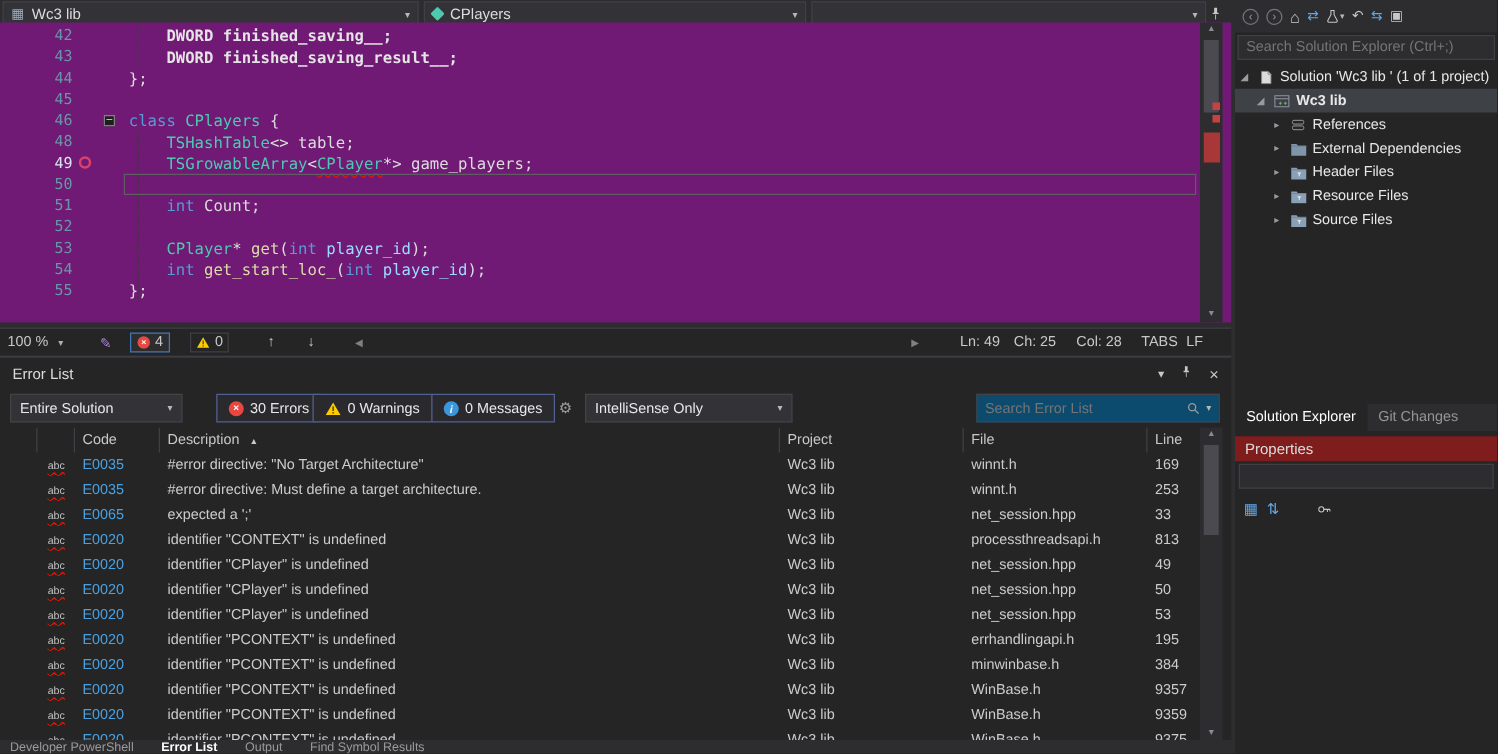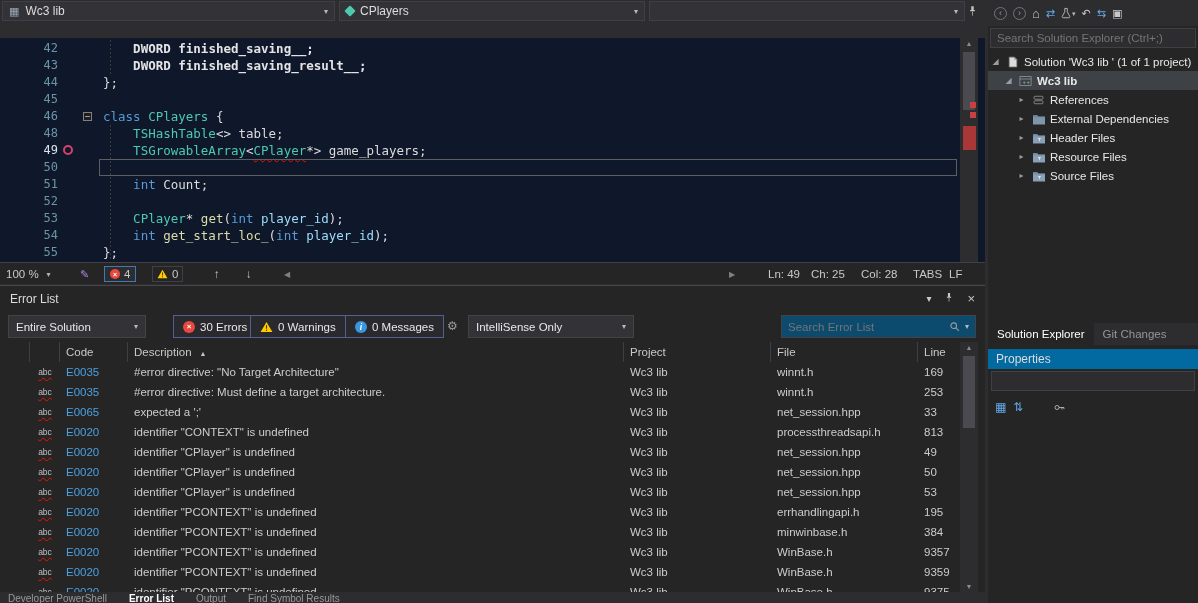--- a/index.html
+++ b/index.html
@@ -14,21 +14,21 @@
 .combo .combo-label{color:#DCDCDC;font-size:12px;white-space:nowrap}
 .combo .chev{margin-left:auto;color:#B8B8B8;font-size:8px}
 #nav-project{left:2px;width:333px}
 #nav-type{left:339px;width:306px}
 #nav-member{left:649px;width:316px}
 #nav-pin{position:absolute;right:7px;top:4px}
 .grid-glyph{color:#9AA8B6;font-size:11px;line-height:1}
 .diamond{width:8px;height:8px;background:#4EC9B0;transform:rotate(45deg);border-radius:1px}
 
 
-#editor{position:absolute;left:0;top:38px;width:985px;height:240px;background:#0f172a;overflow:hidden}
+#editor{position:absolute;left:0;top:18px;width:985px;height:240px;background:#701a75;overflow:hidden}
 #code-lines{position:absolute;left:0;top:2px;width:958px}
 .code-line{display:flex;height:17px}
 .ln{width:58px;text-align:right;color:#6A95A8;font-family:"DejaVu Sans Mono",monospace;font-size:12px;line-height:17px}
 .code-line.current .ln{color:#D7E6EE}
 .mark{width:22px;position:relative;flex:none}
 .fold{width:18px;position:relative;flex:none}
 .code-text{white-space:pre;font-family:"DejaVu Sans Mono",monospace;font-size:12.5px;line-height:17px;color:#DCDCDC;padding-left:5px}
 .tok-kw{color:#569CD6}
 .tok-ty{color:#4EC9B0}
 .tok-tyerr{color:#4EC9B0;text-decoration-line:underline;text-decoration-style:wavy;
@@ -122,21 +122,21 @@
 #rp-tree{position:absolute;left:0;top:52px;width:210px}
 .tree-row{height:19px;display:flex;align-items:center;gap:3px;font-size:11.5px;color:#E8E8E8;white-space:nowrap;overflow:hidden}
 .tree-row.selected{background:#3E4146}
 .tree-arrow{width:11px;text-align:center;color:#9A9AA2;font-size:8px;flex:none}
 .tree-icon{width:17px;flex:none;display:flex;justify-content:center;align-items:center}
 .tree-label.bold{font-weight:bold}
 #rp-tabs{position:absolute;left:0;top:323px;width:210px;height:22px;background:#2D2D30;display:flex}
 .rp-tab{padding:0 9px;line-height:22px;color:#969696;font-size:11.5px;white-space:nowrap}
 .rp-tab.active{background:#252526;color:#FFFFFF}
 #rp-props-title{position:absolute;left:0;top:349px;width:210px;height:20px;line-height:20px;padding-left:8px;
-  color:#DCDCDC;background:#0369a1;font-size:12px}
+  color:#DCDCDC;background:#7f1d1d;font-size:12px}
 #rp-props-combo{position:absolute;left:3px;top:371px;width:204px;height:20px;background:#2D2D30;border:1px solid #3F3F46}
 #rp-props-toolbar{position:absolute;left:0;top:396px;width:210px;height:22px;display:flex;align-items:center;gap:7px;padding:0 7px}
 .prop-icon{color:#61A8E8;font-size:12px;line-height:1}
 .warn-svg,.icon-svg{display:inline-flex;flex:none}
 </style>
 </head>
 <body>
 
 <div id="app">
 

